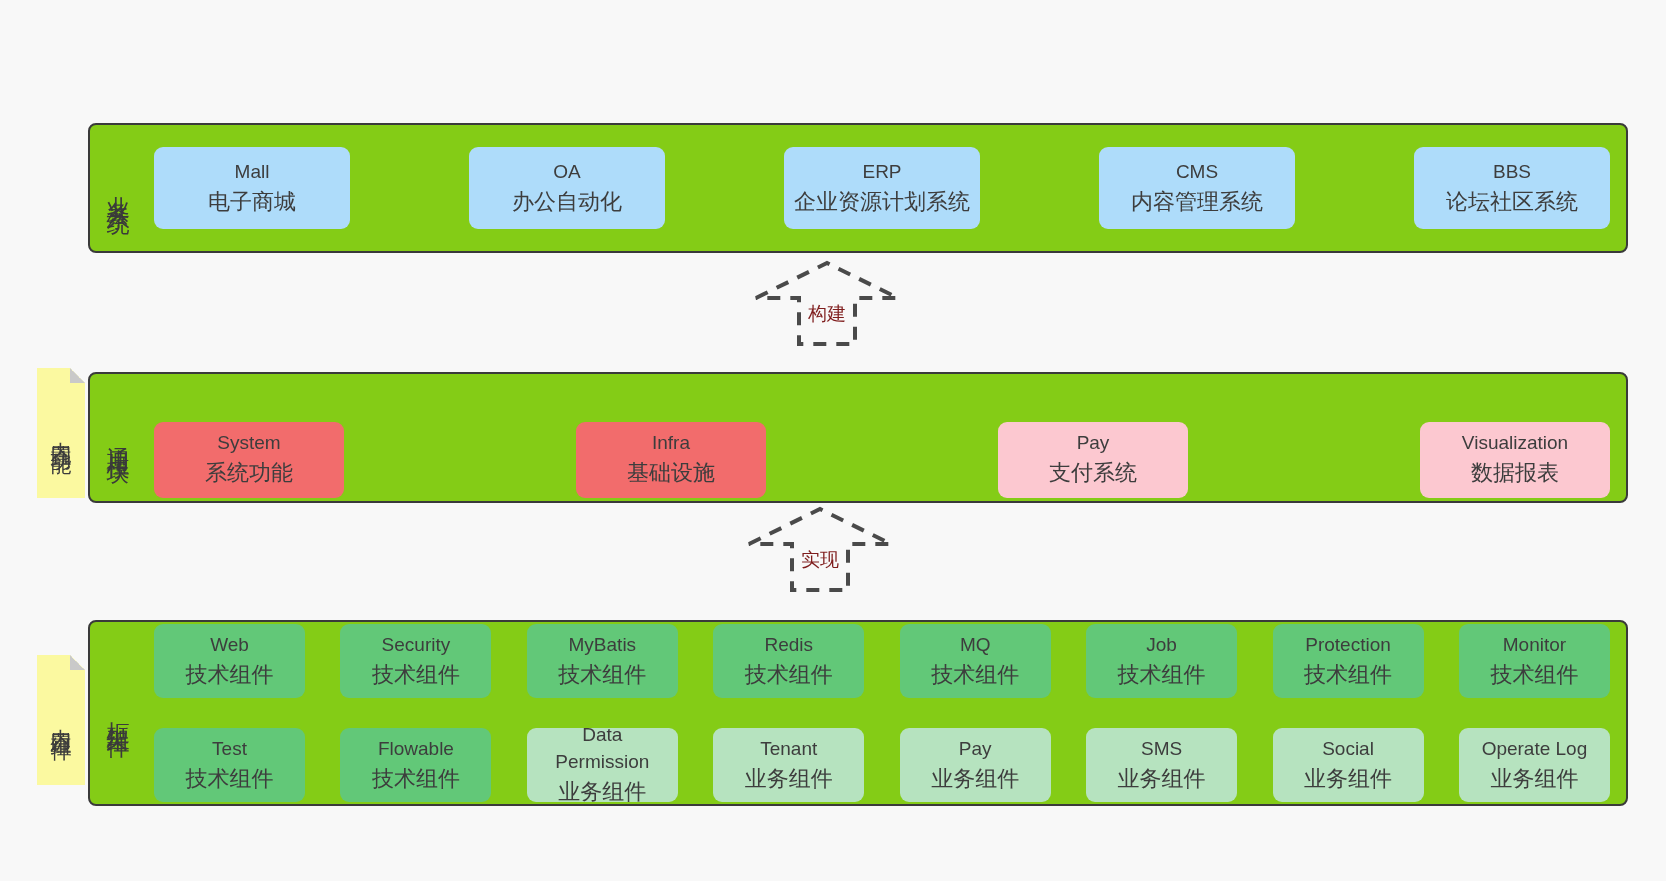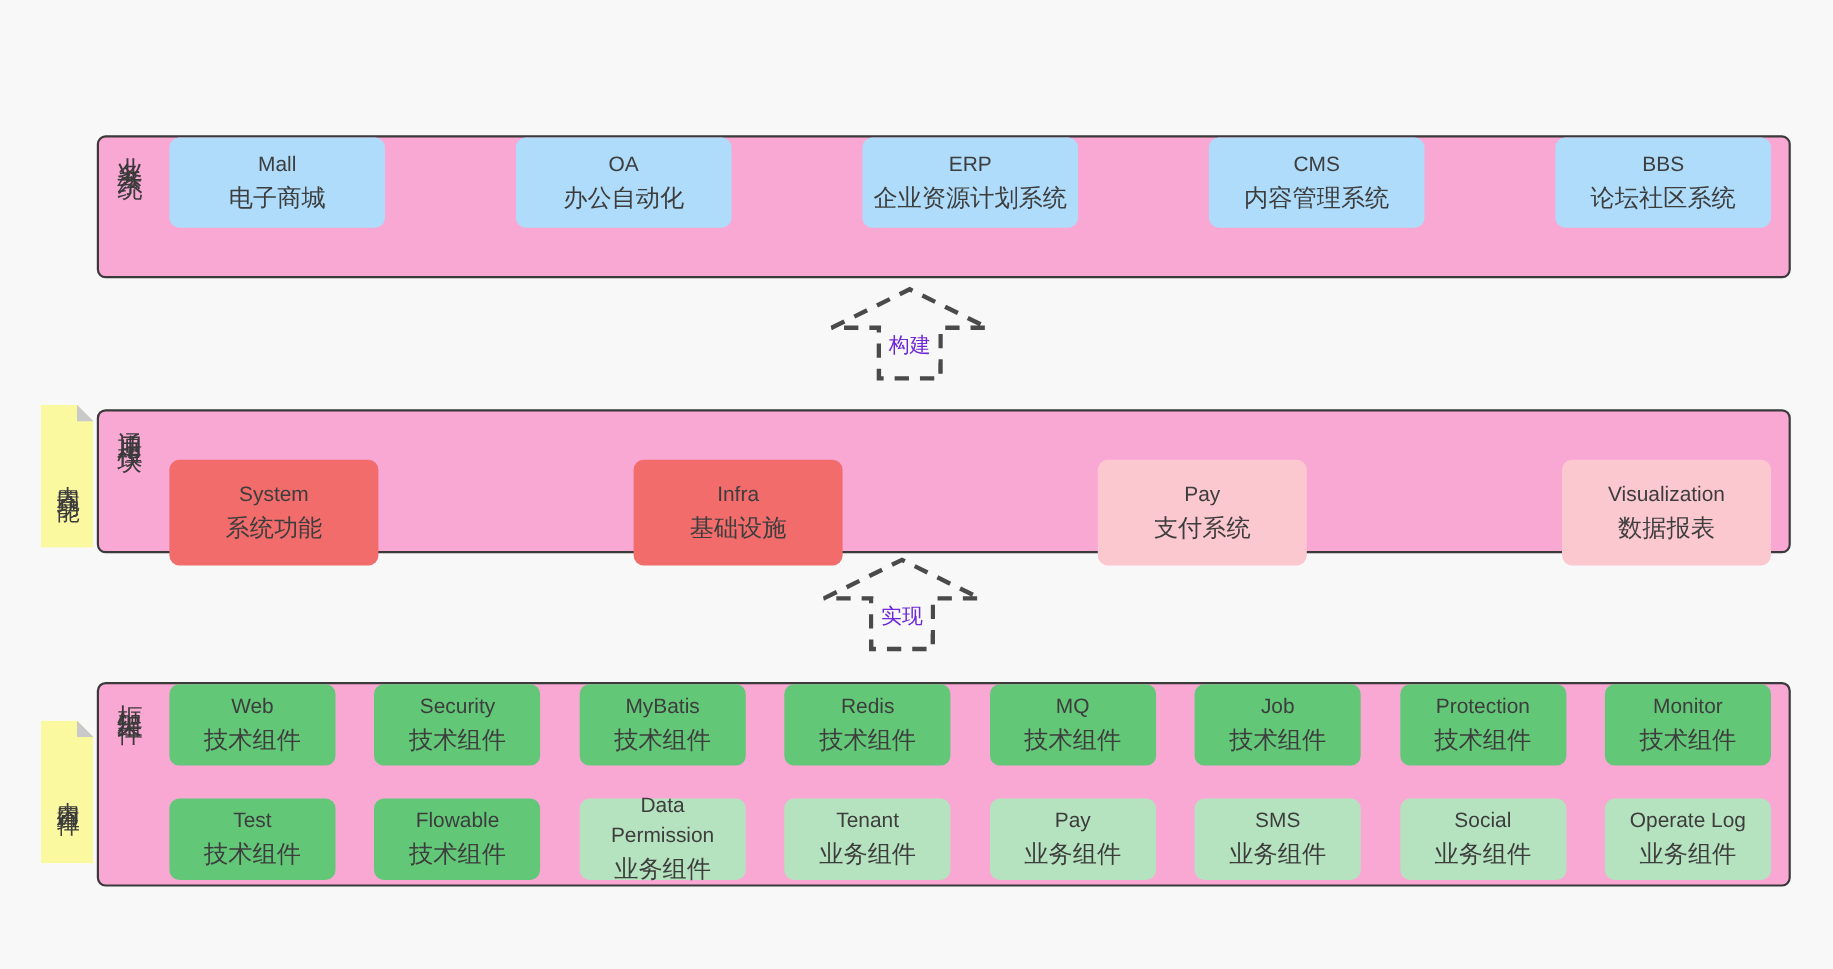--- a/index.html
+++ b/index.html
@@ -11,25 +11,25 @@
     overflow: hidden;
     position: relative;
   }
   .canvas { position: absolute; inset: 0; }
 
   
   .band {
     position: absolute;
     left: 88px;
     width: 1540px;
-    background: #f9a8d4;
+    background: #84cc16;
     border: 2px solid #3a3a3a;
     border-radius: 8px;
     display: flex;
-    align-items: flex-start;
+    align-items: center;
   }
   .band-1 { top: 123px; height: 130px; }
   .band-2 { top: 372px; height: 131px; }
   .band-3 { top: 620px; height: 186px; }
 
   .vlabel {
     width: 58px;
     flex: 0 0 58px;
     display: flex;
     align-items: center;
@@ -59,21 +59,21 @@
     border-radius: 9px;
     display: flex;
     flex-direction: column;
     align-items: center;
     justify-content: center;
     text-align: center;
     line-height: 1.42;
     padding: 4px 6px;
   }
   .band-1 .box { width: 196px; height: 82px; }
-  .band-2 .box { width: 190px; height: 96px; margin-top: 44px; }
+  .band-2 .box { width: 190px; height: 76px; margin-top: 44px; }
   .band-3 .box { width: 151px; height: 74px; }
   .box .en { font-size: 19px; }
   .box .zh { font-size: 22px; }
   .box.blue        { background: #aedcfa; }
   .box.red         { background: #f26c6c; }
   .box.pink        { background: #fcc8d0; }
   .box.green       { background: #62c878; }
   .box.green-light { background: #b6e3bf; }
 
   
@@ -113,21 +113,21 @@
   .arrow-1 { left: 752px; top: 258px; }
   .arrow-2 { left: 745px; top: 504px; text-align: right; }
   .arrow svg { position: absolute; inset: 0; }
   .arrow-label {
     position: absolute;
     left: 50%; top: 62%;
     transform: translate(-50%, -50%);
     background: #f8f8f8;
     padding: 3px 7px;
     font-size: 19px;
-    color: #6d28d9;
+    color: #7f1d1d;
     white-space: nowrap;
   }
 </style>
 </head>
 <body>
 
 <div class="canvas">
 
   <section class="band band-1">
     <div class="vlabel">业务系统</div>

